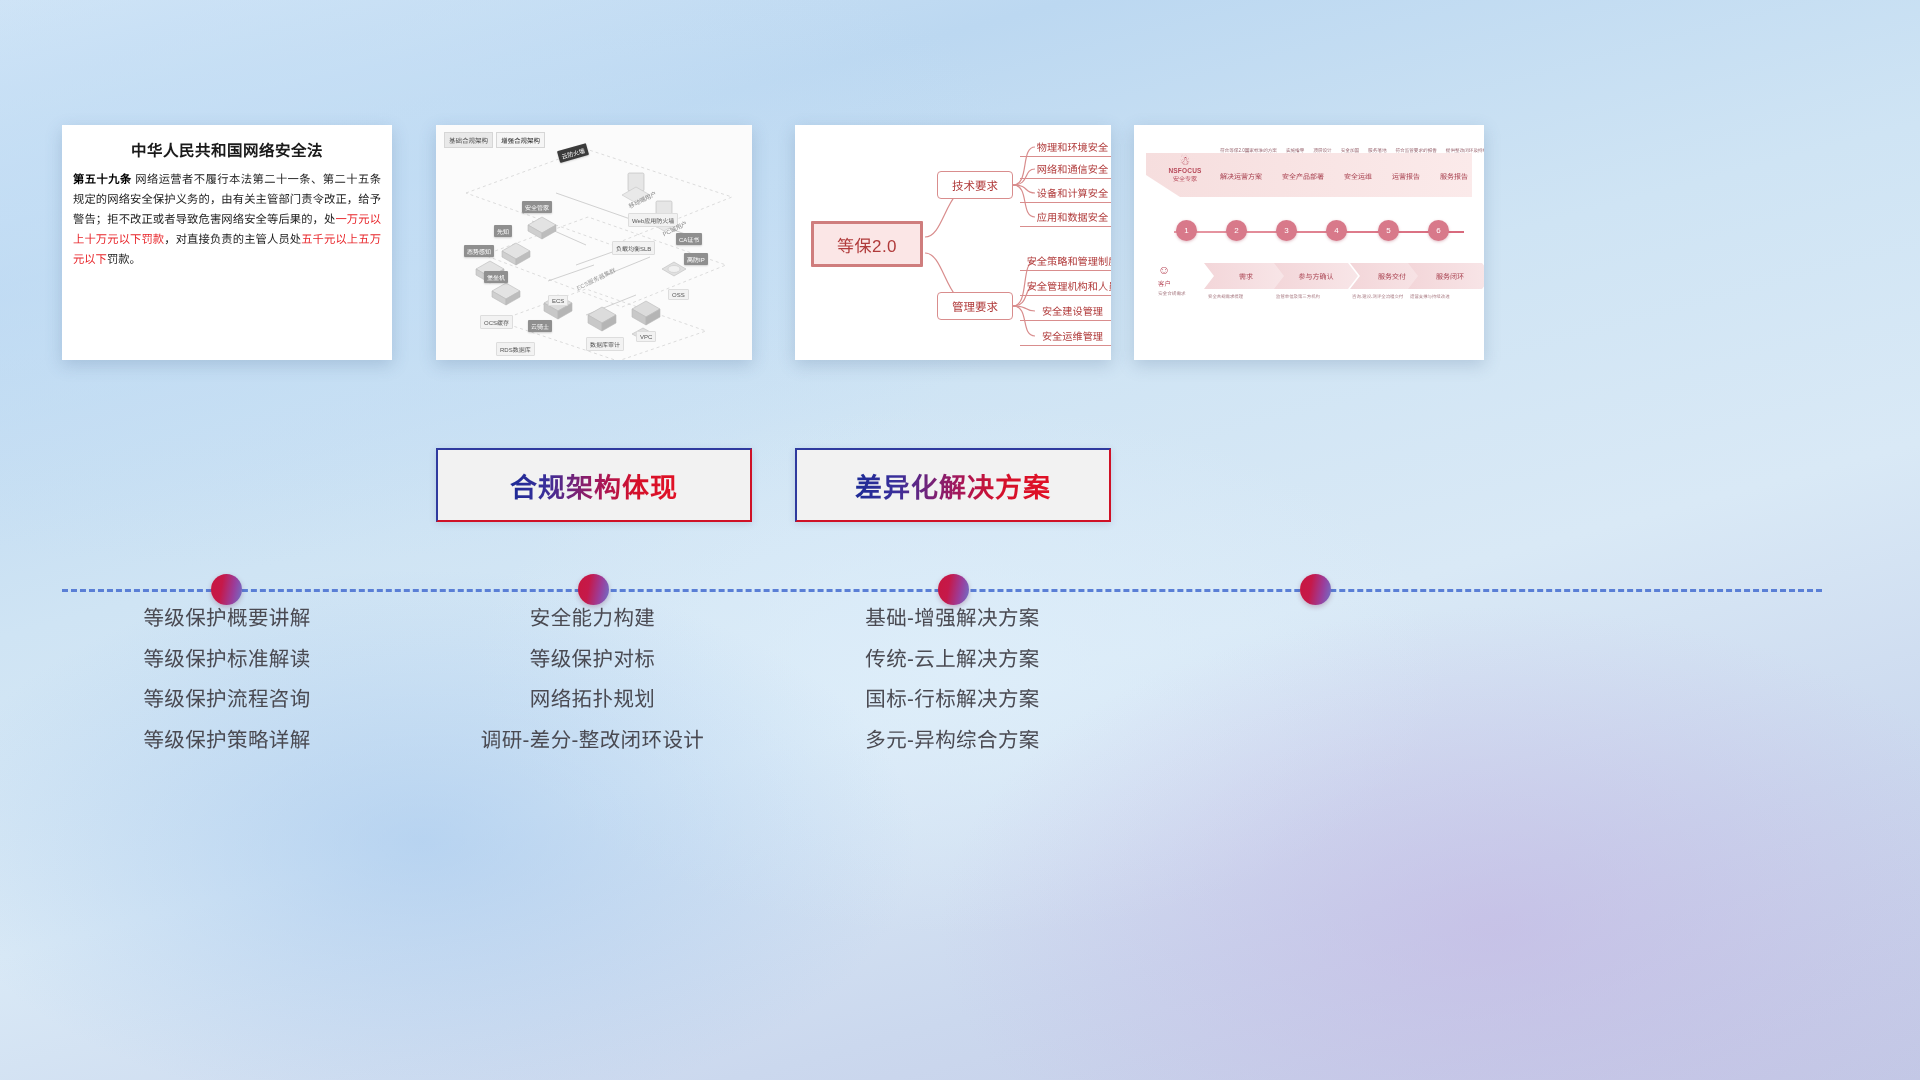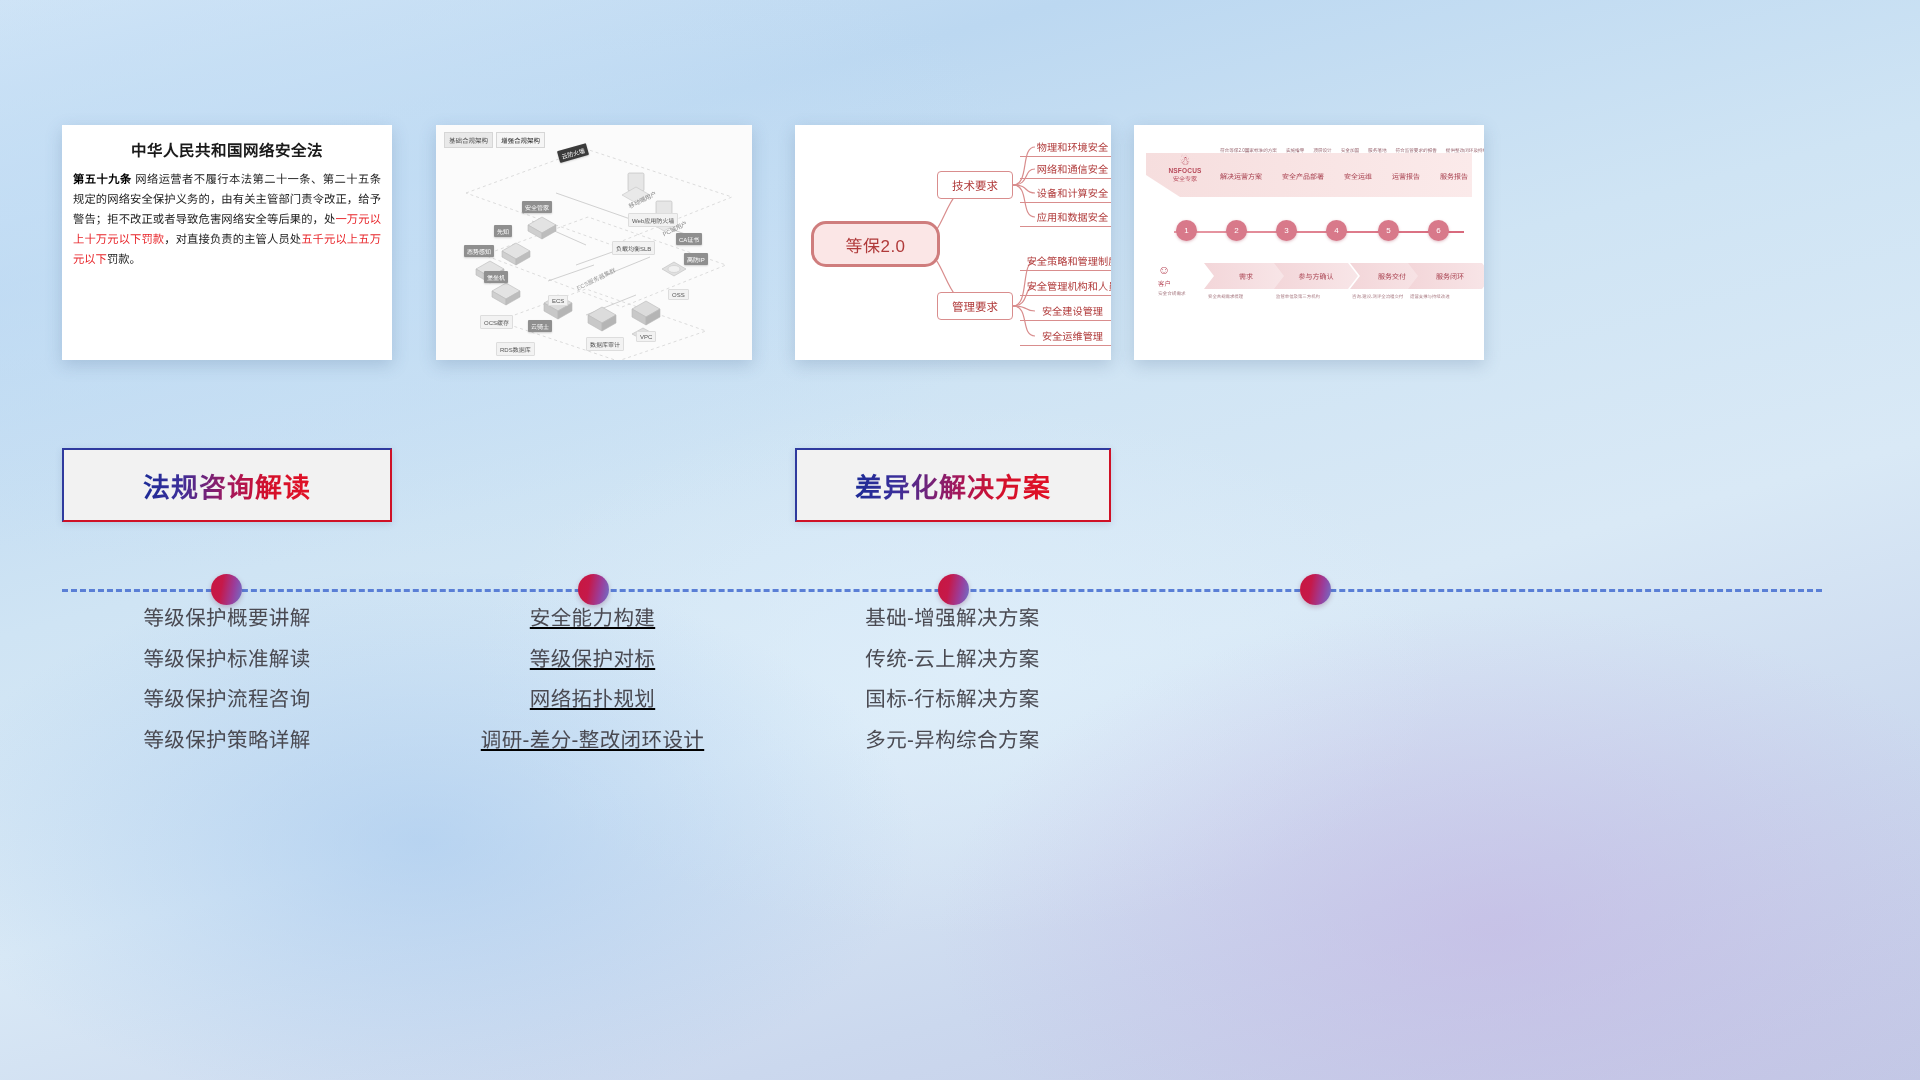--- a/index.html
+++ b/index.html
@@ -56,22 +56,22 @@
     padding: 1.5px 3px; white-space: nowrap; border-radius: 1px;
     box-shadow: 0 1px 2px rgba(0,0,0,.18);
   }
   .nodelbl.dark { background: #3b3b3b; }
   .nodelbl.light { background: #f2f2f2; color: #555; border: .5px solid #ddd; box-shadow: none; }
   .nodelbl.rot { transform: rotate(-26deg); transform-origin: left center; }
 
   
   .mind { position: relative; width: 100%; height: 100%; background: #fff; }
   .mind-root {
-    position: absolute; left: 16px; top: 96px; width: 129px; height: 46px;
-    background: #fbe6e6; border: 3px solid #cf7d7d; border-radius: 15px;
+    position: absolute; left: 16px; top: 96px; width: 112px; height: 46px;
+    background: #fbe6e6; border: 3px solid #cf7d7d; border-radius: 1px;
     display: flex; align-items: center; justify-content: center;
     color: #b03a3a; font-size: 17px; letter-spacing: .5px;
   }
   .mind-mid {
     position: absolute; width: 76px; height: 28px;
     border: 1.5px solid #d98d8d; border-radius: 4px; background: #fff;
     display: flex; align-items: center; justify-content: center;
     color: #b03a3a; font-size: 11.5px;
   }
   .mind-mid.m1 { left: 142px; top: 46px; }
@@ -158,21 +158,21 @@
   .d-3 { left: 938px; }  .d-4 { left: 1300px; }
 
   
   .lists { position: absolute; top: 608px; left: 0; width: 1920px; height: 220px; }
   .list-col { position: absolute; top: 0; text-align: center; }
   .list-col .li {
     font-size: 20.5px; color: #4a4a52; line-height: 1.0;
     margin-bottom: 20px; white-space: nowrap; letter-spacing: .4px;
   }
   .c-1 { left: 62px;  width: 330px; }
-  .c-2 { left: 420px; width: 345px; text-decoration: underline; }
+  .c-2 { left: 420px; width: 345px; }
   .c-3 { left: 790px; width: 325px; }
   .c-4 { left: 1130px; width: 370px; }
 </style>
 </head>
 <body>
 
 <div class="cards-row">
 
   <div class="card card-1">
     <div class="law-title">中华人民共和国网络安全法</div>
@@ -369,22 +369,22 @@
         <div class="nsf-sub" style="left:130px; top:158px;">监管单位及第三方机构</div>
         <div class="nsf-sub" style="left:206px; top:158px;">咨询-建设-测评全流程交付</div>
         <div class="nsf-sub" style="left:264px; top:158px;">运营支撑与持续改进</div>
 
       </div>
     </div>
   </div>
 </div>
 
 <div class="titles-row">
-  <div class="title-box t-1">
-    <span class="tb-text">法规咨询解读</span>
+  <div class="title-box t-2">
+    <span class="tb-text">合规架构体现</span>
   </div>
   <div class="title-box t-3">
     <span class="tb-text">差异化解决方案</span>
   </div>
 </div>
 
 <div class="timeline">
   <div class="tl-line"></div>
   <div class="tl-dot d-1"></div>
   <div class="tl-dot d-2"></div>

